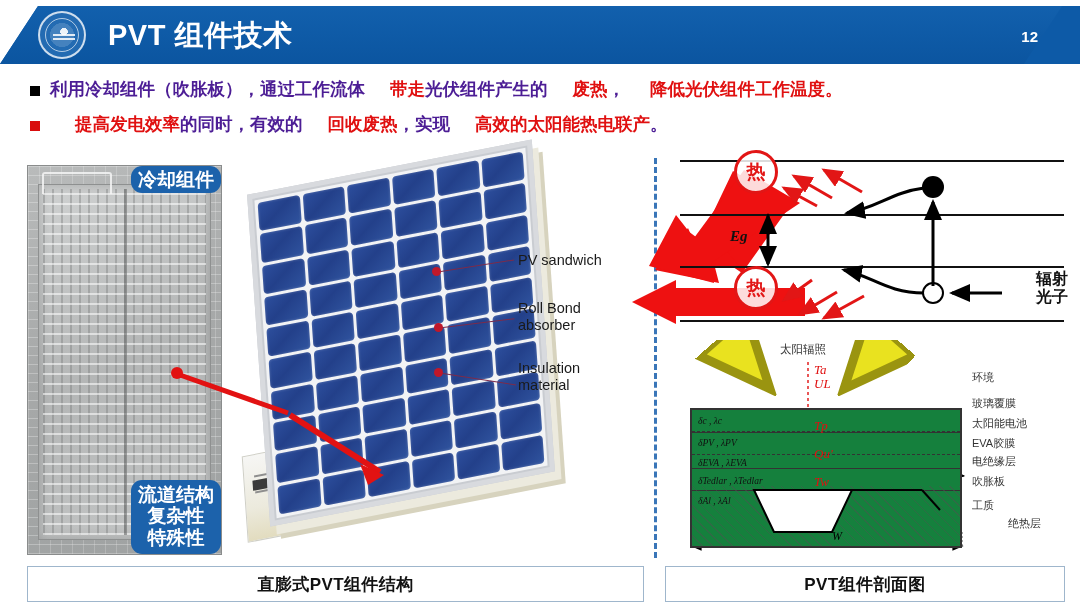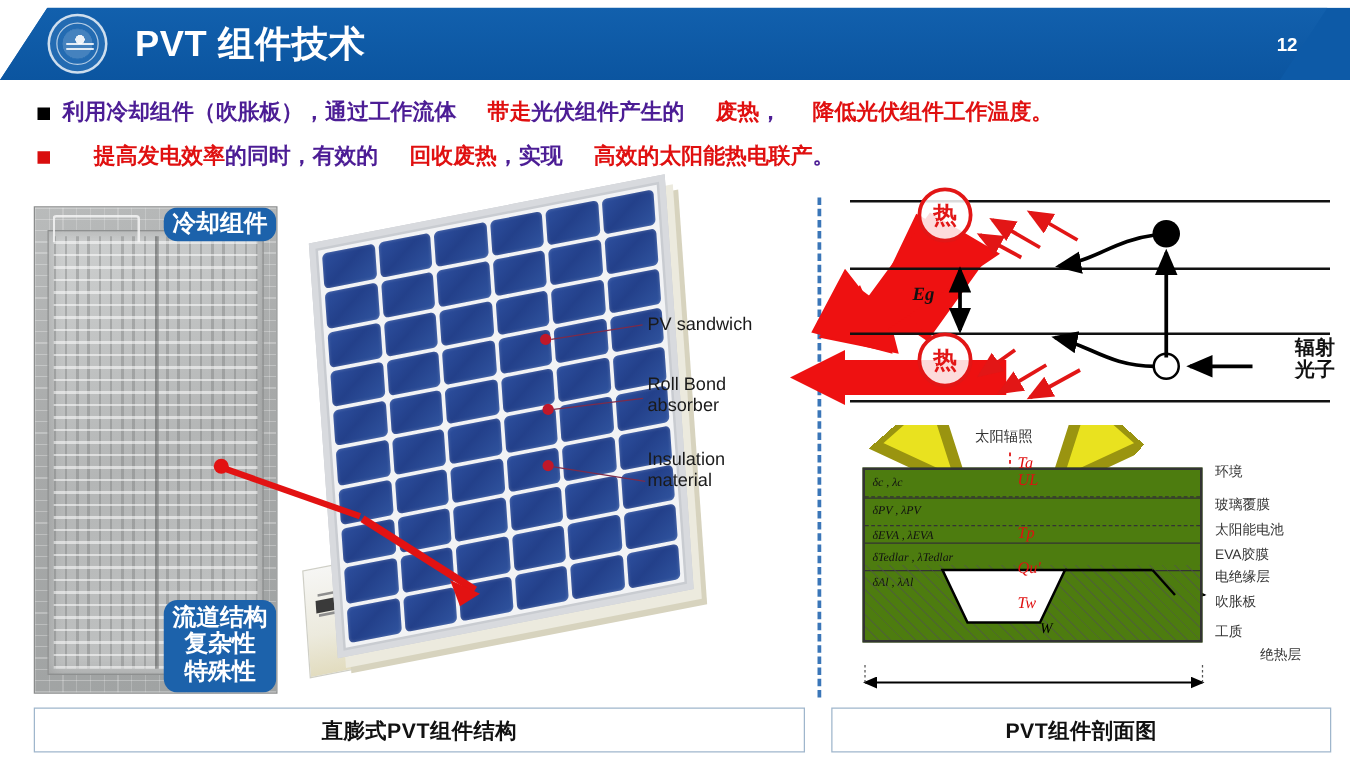--- a/index.html
+++ b/index.html
@@ -177,21 +177,21 @@
     position:absolute; width:44px; height:44px; border-radius:50%;
     border:3px solid #e21616; color:#e21616; font-weight:bold; font-size:19px;
     display:flex; align-items:center; justify-content:center; background:rgba(255,255,255,0.85);
   }
   .electron { position:absolute; width:22px; height:22px; border-radius:50%; background:#000; }
   .hole { position:absolute; width:22px; height:22px; border-radius:50%; background:#fff; border:2px solid #000; }
   .photon-label { position:absolute; right:4px; top:112px; font-size:16px; font-weight:bold; color:#111; line-height:1.15; text-align:center; }
 
   
   .cs-stage { position:absolute; left: 672px; top: 340px; width: 404px; height: 216px; }
-  .cs-box { position:absolute; left: 18px; top: 34px; width: 272px; height: 140px; border:2px solid #333; background:#4d7c0f; }
+  .cs-box { position:absolute; left: 18px; top: 68px; width: 272px; height: 140px; border:2px solid #333; background:#15803d; }
   .cs-hline { position:absolute; left:0; width:100%; height:0; border-top:1.5px solid #333; }
   .cs-dash { position:absolute; left:0; width:100%; height:0; border-top:1.5px dashed #333; }
   .cs-lbl { position:absolute; font-size:9.5px; font-family:"Liberation Serif", serif; font-style:italic; color:#111; white-space:nowrap; }
   .cs-right-lbl { position:absolute; left: 300px; font-size:11px; color:#333; white-space:nowrap; }
   .cs-sun-label { position:absolute; left:108px; top:2px; font-size:11.5px; color:#333; }
   .cs-red { position:absolute; color:#e01010; font-family:"Liberation Serif", serif; font-style:italic; font-size:13px; }
   .cs-hatch {
     position:absolute; left:0; right:0; bottom:0; height:60px;
     background-image: repeating-linear-gradient(45deg, rgba(80,80,80,.45) 0 1px, transparent 1px 7px);
   }

